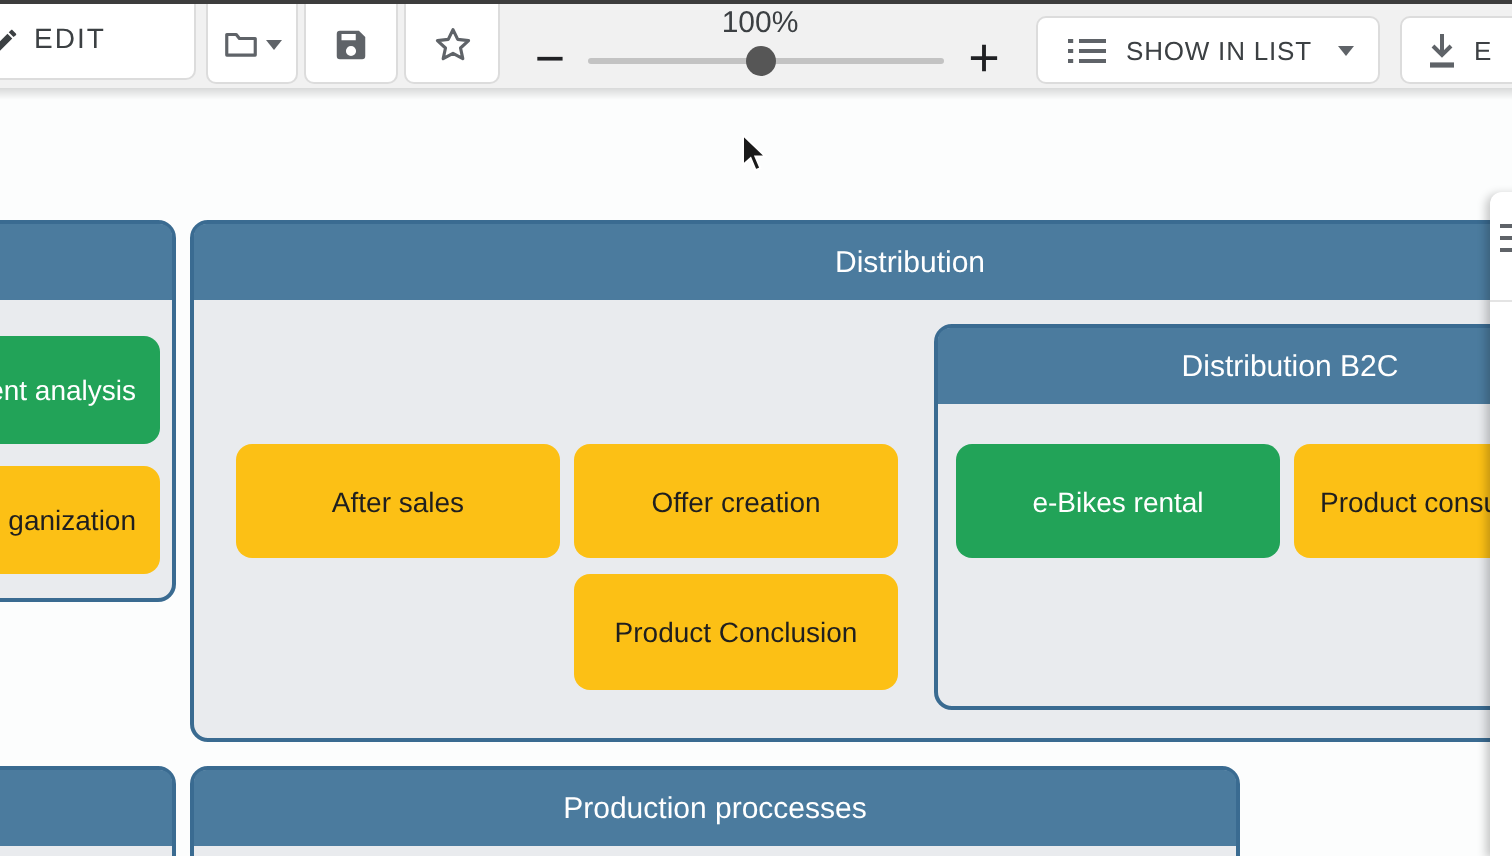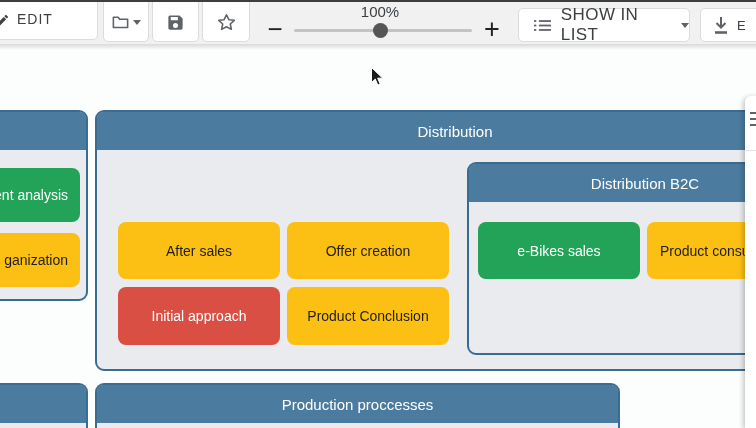--- a/index.html
+++ b/index.html
@@ -31,21 +31,21 @@
     align-items:center; justify-content:center; color:#202124; cursor:pointer; }
   .zoom-minus { left:260px; font-size:26px; font-weight:300; }
   .zoom-plus { left:477px; font-size:27px; font-weight:300; }
   .zoom-label { position:absolute; left:355px; top:3px; width:50px; text-align:center;
     font-size:15px; color:#3c4043; }
   .slider-track { position:absolute; left:294px; top:29px; width:178px; height:3px;
     background:#c3c3c3; border-radius:2px; }
   .slider-thumb { position:absolute; left:373px; top:23px; width:15px; height:15px;
     border-radius:50%; background:#565656; }
   .btn-list { left:518px; top:8px; width:172px; height:34px; padding-left:15px; gap:9px;
-    font-size:17px; font-weight:500; letter-spacing:.4px; }
+    font-size:13px; font-weight:500; letter-spacing:.4px; }
   .btn-list .caret { margin-left:4px; }
   .btn-export { left:700px; top:8px; width:70px; height:34px; padding-left:12px; gap:8px;
     font-size:13px; font-weight:500; letter-spacing:.4px; }
   
   .panel { position:absolute; border:2px solid #3a6b91; border-radius:9px; background:#e9ebee; }
   .panel-header { position:absolute; left:0; right:0; top:0; height:38px; background:#4b7b9e;
     border-radius:6px 6px 0 0; color:#fff; font-size:15px;
     display:flex; align-items:center; justify-content:center; }
   .pbox { position:absolute; border-radius:8px; font-size:14px;
     display:flex; align-items:center; justify-content:center; }
@@ -138,34 +138,31 @@
       <span>Distribution</span>
     </div>
   </div>
 
   <div class="pbox yellow" style="left:118px; top:222px; width:162px; height:57px;">
     <span>After sales</span>
   </div>
   <div class="pbox yellow" style="left:287px; top:222px; width:162px; height:57px;">
     <span>Offer creation</span>
   </div>
-  <div class="pbox red" style="left:118px; top:287px; width:162px; height:58px;">
-    <span>Initial approach</span>
-  </div>
   <div class="pbox yellow" style="left:287px; top:287px; width:162px; height:58px;">
     <span>Product Conclusion</span>
   </div>
 
   <div class="panel" style="left:467px; top:162px; width:356px; height:193px;">
     <div class="panel-header">
       <span>Distribution B2C</span>
     </div>
   </div>
   <div class="pbox green" style="left:478px; top:222px; width:162px; height:57px;">
-    <span>e-Bikes sales</span>
+    <span>e-Bikes rental</span>
   </div>
   <div class="pbox yellow align-left" style="left:647px; top:222px; width:162px; height:57px;">
     <span>Product consu</span>
   </div>
 
   <div class="panel" style="left:-40px; top:383px; width:128px; height:60px;">
     <div class="panel-header"></div>
   </div>
 
   <div class="panel" style="left:95px; top:383px; width:525px; height:60px;">

